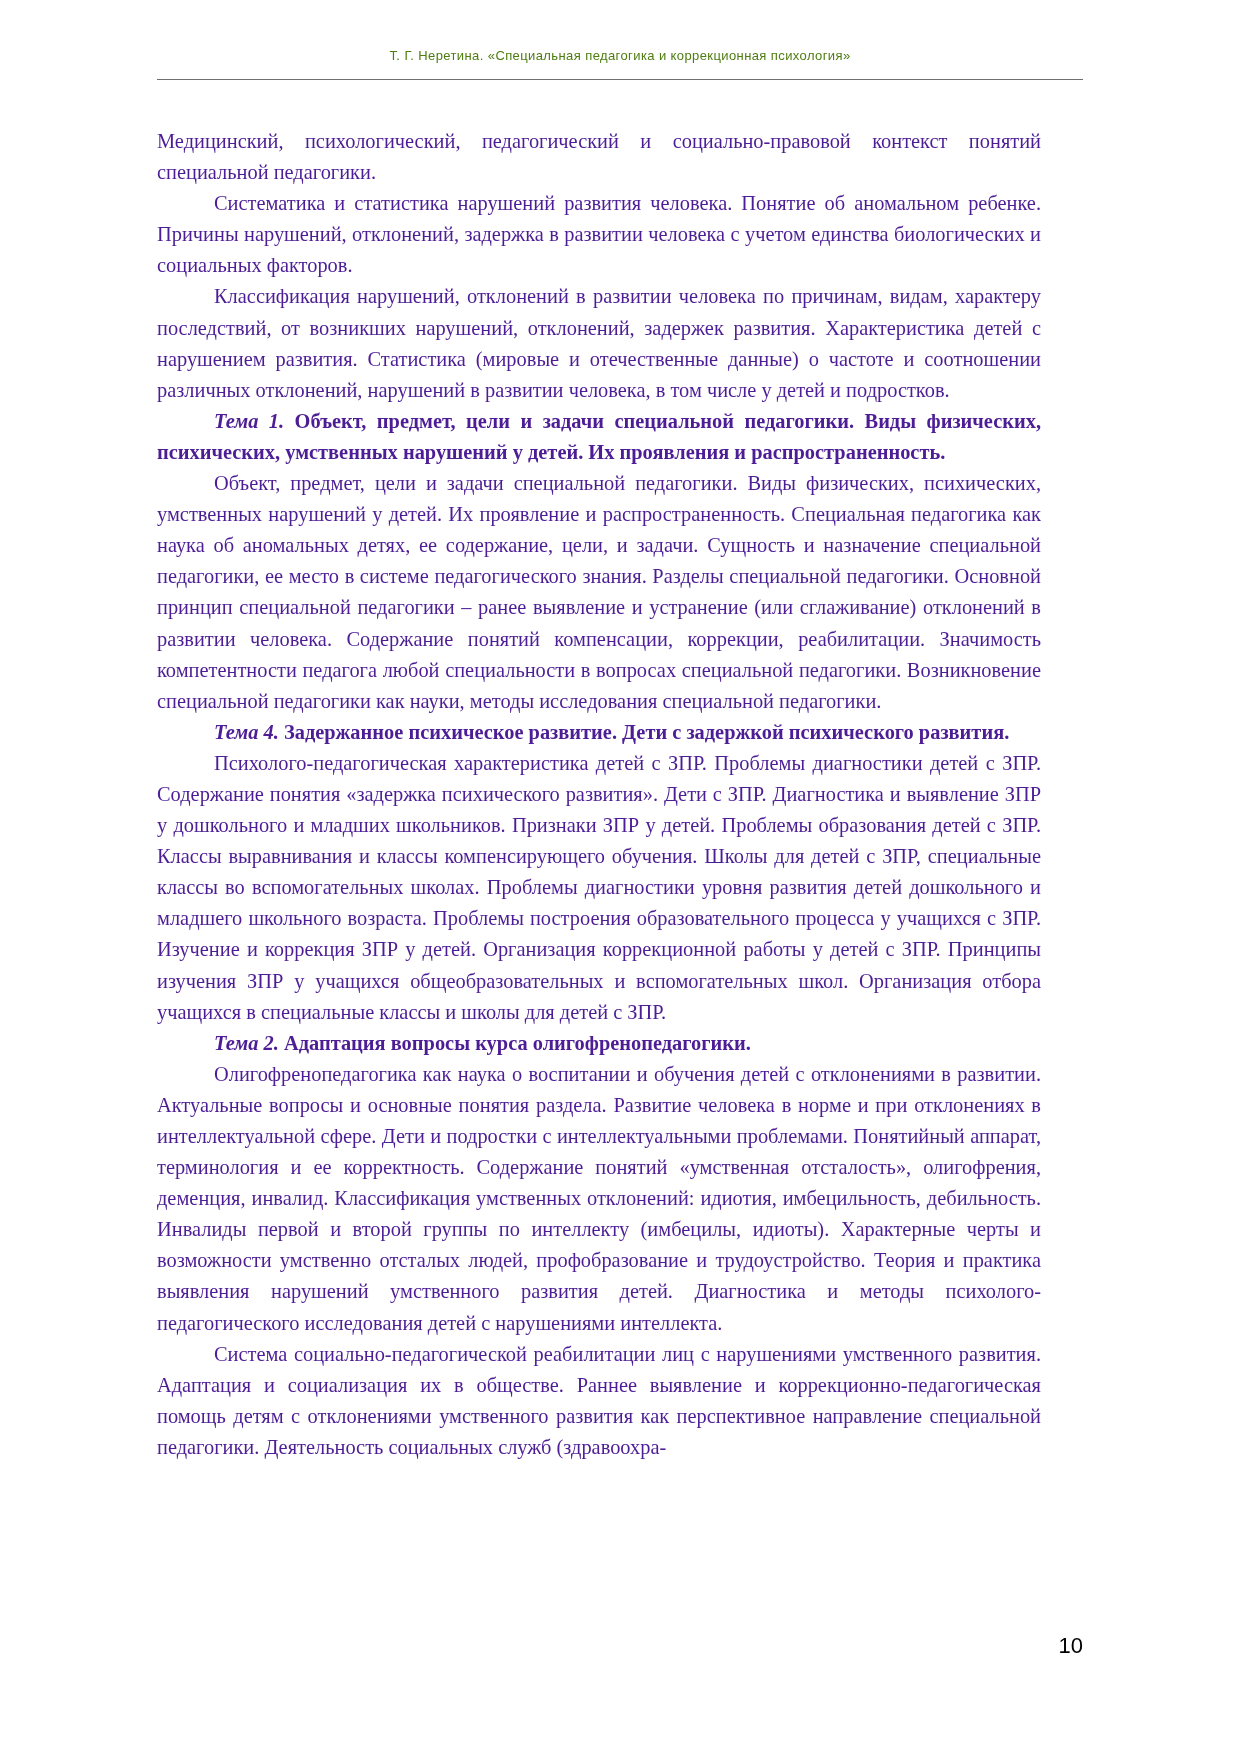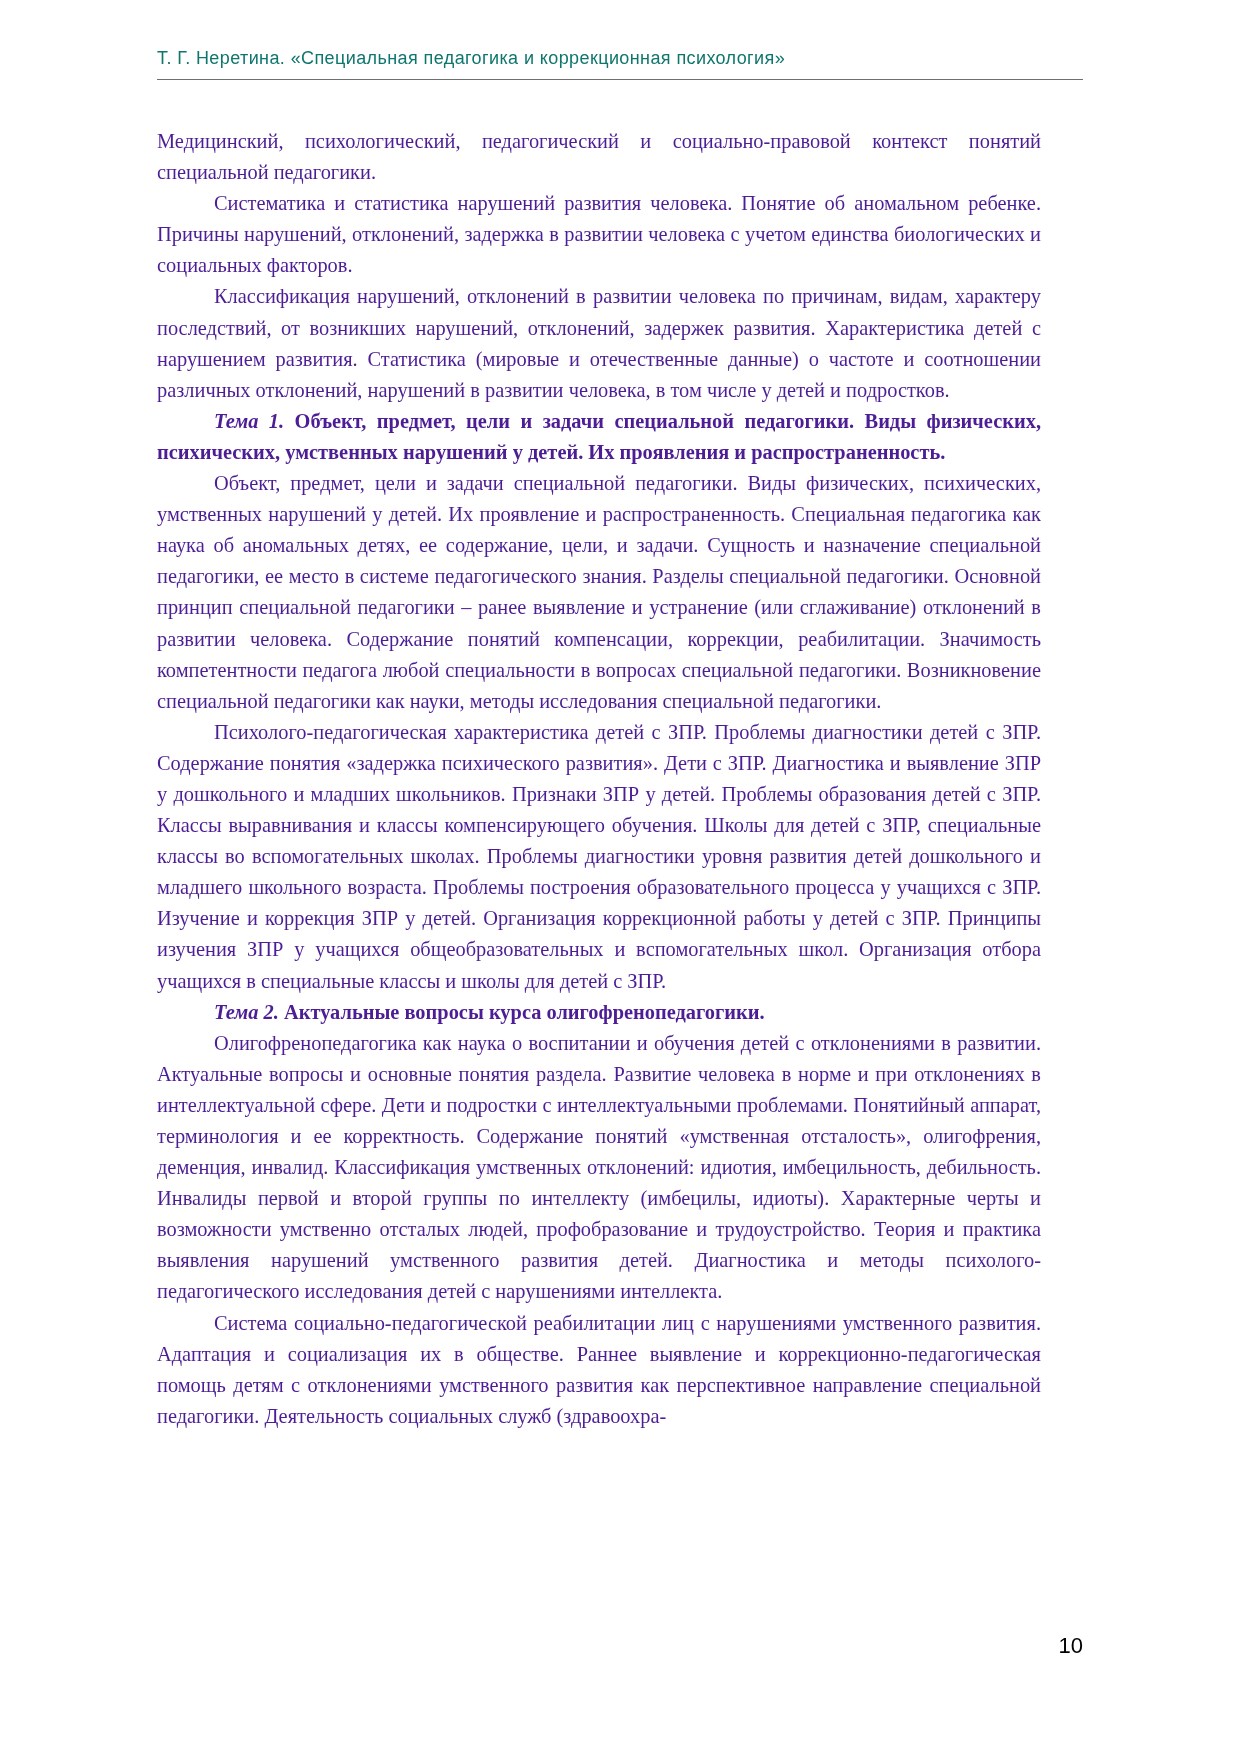--- a/index.html
+++ b/index.html
@@ -15,24 +15,25 @@
     margin: 0 auto;
     box-sizing: border-box;
     overflow: hidden;
   }
   .running-head {
     position: absolute;
     left: 157px;
     top: 48px;
     width: 926px;
     font-family: "Liberation Sans", sans-serif;
-    font-size: 18px;
+    font-size: 13px;
     letter-spacing: 0.4px;
-    color: #0f766e;
+    color: #4d7c0f;
     white-space: nowrap;
+    text-align: center;
   }
   .head-rule {
     position: absolute;
     left: 157px;
     top: 79px;
     width: 926px;
     height: 1px;
     background: #6f6f6f;
   }
   .content {
@@ -82,21 +83,22 @@
   <div class="running-head">Т. Г. Неретина.  «Специальная педагогика и коррекционная психология»</div>
 
   <div class="head-rule"></div>
 
   <div class="content" id="content">
       <p class="para noindent">Медицинский, психологический, педагогический и социально-правовой контекст понятий специальной педагогики.</p>
       <p class="para">Систематика и статистика нарушений развития человека. Понятие об аномальном ребенке. Причины нарушений, отклонений, задержка в развитии человека с учетом единства биологических и социальных факторов.</p>
       <p class="para">Классификация нарушений, отклонений в развитии человека по причинам, видам, характеру последствий, от возникших нарушений, отклонений, задержек развития. Характеристика детей с нарушением развития. Статистика (мировые и отечественные данные) о частоте и соотношении различных отклонений, нарушений в развитии человека, в том числе у детей и подростков.</p>
       <p class="heading"><span class="tema">Тема 1.</span><span> Объект, предмет, цели и задачи специальной педагогики. Виды физических, психических, умственных нарушений у детей. Их проявления и распространенность.</span></p>
       <p class="para">Объект, предмет, цели и задачи специальной педагогики. Виды физических, психических, умственных нарушений у детей. Их проявление и распространенность. Специальная педагогика как наука об аномальных детях, ее содержание, цели, и задачи. Сущность и назначение специальной педагогики, ее место в системе педагогического знания. Разделы специальной педагогики. Основной принцип специальной педагогики – ранее выявление и устранение (или сглаживание) отклонений в развитии человека. Содержание понятий компенсации, коррекции, реабилитации. Значимость компетентности педагога любой специальности в вопросах специальной педагогики. Возникновение специальной педагогики как науки, методы исследования специальной педагогики.</p>
+      <p class="heading"><span class="tema">Тема 4.</span><span> Задержанное психическое развитие. Дети с задержкой психического развития.</span></p>
       <p class="para">Психолого-педагогическая характеристика детей с ЗПР. Проблемы диагностики детей с ЗПР. Содержание понятия «задержка психического развития». Дети с ЗПР. Диагностика и выявление ЗПР у дошкольного и младших школьников. Признаки ЗПР у детей. Проблемы образования детей с ЗПР. Классы выравнивания и классы компенсирующего обучения. Школы для детей с ЗПР, специальные классы во вспомогательных школах. Проблемы диагностики уровня развития детей дошкольного и младшего школьного возраста. Проблемы построения образовательного процесса у учащихся с ЗПР. Изучение и коррекция ЗПР у детей. Организация коррекционной работы у детей с ЗПР. Принципы изучения ЗПР у учащихся общеобразовательных и вспомогательных школ. Организация отбора учащихся в специальные классы и школы для детей с ЗПР.</p>
-      <p class="heading"><span class="tema">Тема 2.</span><span> Актуальные вопросы курса олигофренопедагогики.</span></p>
+      <p class="heading"><span class="tema">Тема 2.</span><span> Адаптация вопросы курса олигофренопедагогики.</span></p>
       <p class="para">Олигофренопедагогика как наука о воспитании и обучения детей с отклонениями в развитии. Актуальные вопросы и основные понятия раздела. Развитие человека в норме и при отклонениях в интеллектуальной сфере. Дети и подростки с интеллектуальными проблемами. Понятийный аппарат, терминология и ее корректность. Содержание понятий «умственная отсталость», олигофрения, деменция, инвалид. Классификация умственных отклонений: идиотия, имбецильность, дебильность. Инвалиды первой и второй группы по интеллекту (имбецилы, идиоты). Характерные черты и возможности умственно отсталых людей, профобразование и трудоустройство. Теория и практика выявления нарушений умственного развития детей. Диагностика и методы психолого-педагогического исследования детей с нарушениями интеллекта.</p>
       <p class="para">Система социально-педагогической реабилитации лиц с нарушениями умственного развития. Адаптация и социализация их в обществе. Раннее выявление и коррекционно-педагогическая помощь детям с отклонениями умственного развития как перспективное направление специальной педагогики. Деятельность социальных служб (здравоохра-</p>
     </div>
 
   <div class="folio">10</div>
 
 </div>
 
 </body></html>

